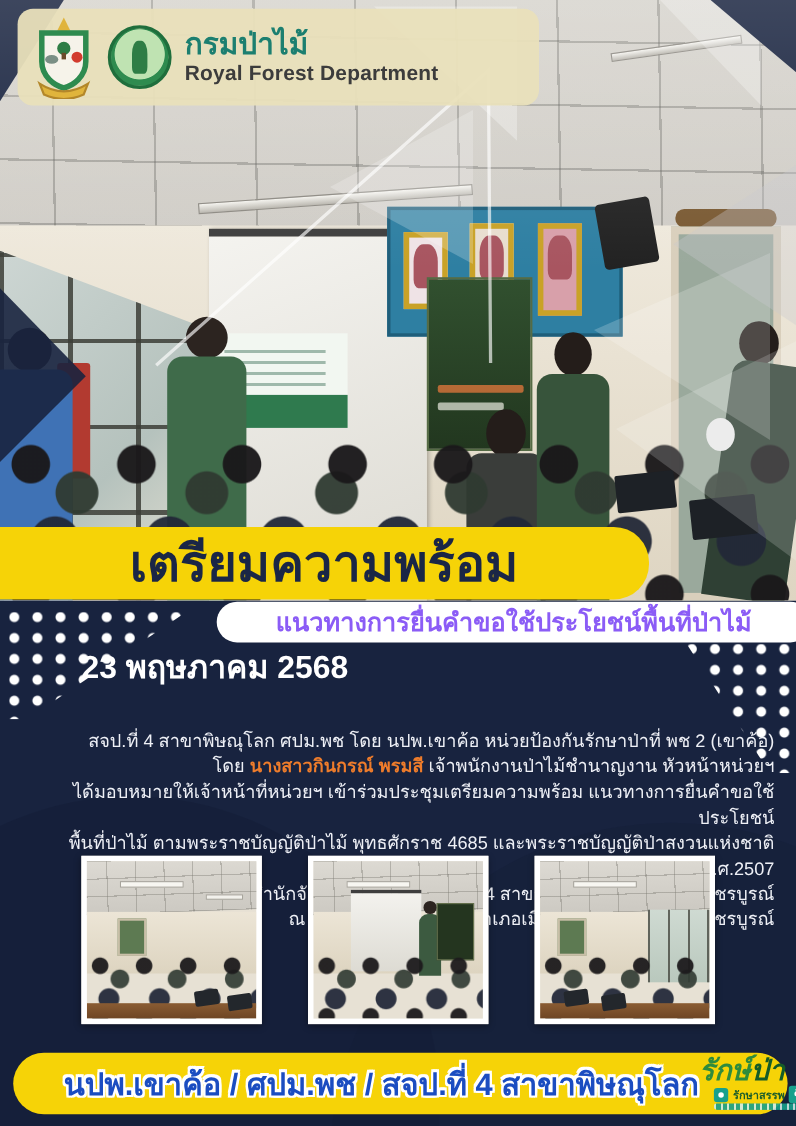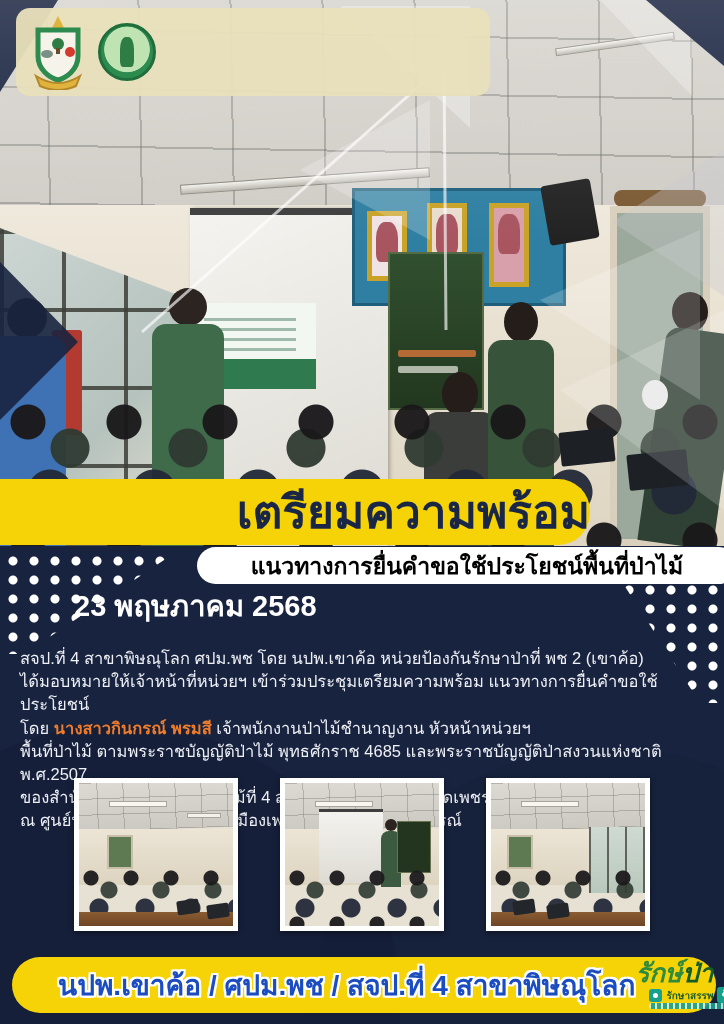--- a/index.html
+++ b/index.html
@@ -90,47 +90,47 @@
 
   
   .meeting-title {
     position:absolute; left:34px; top:378px; color:#ffffff;
     font-size:102px; font-weight:bold; letter-spacing:-2px; line-height:1;
     text-shadow:0 2px 6px rgba(0,0,0,.25);
   }
   .yellow-band {
     position:absolute; left:0; top:479px; width:590px; height:66px;
     background:#f6d307; border-radius:0 32px 32px 0;
-    display:flex; align-items:center; justify-content:flex-end;padding-left:48px;
+    display:flex; align-items:center; justify-content:flex-start;padding-left:48px;
   }
   .yellow-band .subtitle {
     color:#1a2646; font-size:46px; font-weight:bold; padding-left:70px; line-height:1;
   }
   .white-pill {
     position:absolute; left:197px; top:547px; width:540px; height:37px;
     background:#ffffff; border-radius:19px;
     display:flex; align-items:center; justify-content:center;
   }
-  .white-pill .tagline { color:#000000; font-size:23px; font-weight:bold; white-space:nowrap; }
+  .white-pill .tagline { color:#8b5cf6; font-size:23px; font-weight:bold; white-space:nowrap; }
   .date-line { position:absolute; left:74px; top:583px; color:#ffffff; font-size:29px; font-weight:bold; }
 
   
   .dots { position:absolute; background-image:radial-gradient(circle at 5px 5px, #ffffff 4px, transparent 5px); background-size:21px 19px; }
   .dots-left { left:8px; top:556px; width:162px; height:98px; clip-path:polygon(0 0,100% 0,10% 100%,0 100%); }
   .dots-right { right:0; top:585px; width:100px; height:118px; clip-path:polygon(0 0,100% 0,100% 100%,76% 100%); }
 
   
   .wave { position:absolute; border-radius:50%; background:#141e37; opacity:.55; }
   .wave1 { left:-160px; top:724px; width:560px; height:560px; }
   .wave2 { left:300px; top:748px; width:620px; height:620px; opacity:.4; }
 
   
   .body-text {
-    position:absolute; left:20px; top:647px; width:684px;
-    color:#eef0f6; font-size:16.5px; line-height:23.2px; text-align:left; font-weight:500;
+    position:absolute; left:20px; top:663px; width:684px;
+    color:#eef0f6; font-size:16.5px; line-height:23.2px; text-align:right; font-weight:500;
   }
   .body-text .hl { color:#ee7c2b; font-weight:bold; }
 
   
   .thumbs { position:absolute; left:74px; top:778px; width:576px; height:153px; display:flex; gap:42px; }
   .thumb { width:164px; height:153px; background:#e7e1d4; border:5px solid #ffffff; position:relative; overflow:hidden; box-shadow:0 2px 6px rgba(0,0,0,.4); }
   .t-ceil { position:absolute; left:-8px; top:-6px; width:120%; height:52px;
     background:
       repeating-linear-gradient(90deg, rgba(120,118,110,.4) 0 1px, transparent 1px 26px),
       repeating-linear-gradient(0deg, rgba(120,118,110,.4) 0 1px, transparent 1px 16px),
@@ -263,39 +263,43 @@
       <polygon points="28,2 34,14 22,14" fill="#e0b43c"></polygon>
       <rect x="25" y="10" width="6" height="8" fill="#e0b43c"></rect>
       <path d="M8 16 h40 v26 c0 14 -12 22 -20 24 c-8 -2 -20 -10 -20 -24 Z" fill="#f6f3ea" stroke="#2e8b4f" stroke-width="5"></path>
       <circle cx="28" cy="30" r="6" fill="#2e7d45"></circle>
       <rect x="26" y="34" width="4" height="6" fill="#6b4a2a"></rect>
       <circle cx="40" cy="38" r="5" fill="#d23b2e"></circle>
       <ellipse cx="17" cy="40" rx="6" ry="4" fill="#7a8f85"></ellipse>
       <path d="M6 62 q22 14 44 0 l-4 10 q-18 8 -36 0 Z" fill="#e0b43c" stroke="#b3872a" stroke-width="2"></path>
     </svg>
     <div class="seal"></div>
+    <div class="header-text">
+      <div class="org-th">กรมป่าไม้</div>
+      <div class="org-en">Royal Forest Department</div>
+    </div>
   </div>
 
   <div class="yellow-band">
     <div class="subtitle">เตรียมความพร้อม</div>
   </div>
   <div class="white-pill">
     <div class="tagline">แนวทางการยื่นคำขอใช้ประโยชน์พื้นที่ป่าไม้</div>
   </div>
   <div class="date-line">23 พฤษภาคม 2568</div>
 
   <div class="dots dots-left"></div>
   <div class="dots dots-right"></div>
   <div class="wave wave1"></div>
   <div class="wave wave2"></div>
 
   <div class="body-text">
     <div>สจป.ที่ 4 สาขาพิษณุโลก ศปม.พช โดย นปพ.เขาค้อ หน่วยป้องกันรักษาป่าที่ พช 2 (เขาค้อ)</div>
+    <div><span>โดย </span><span class="hl">นางสาวกินกรณ์ พรมสี</span><span> เจ้าพนักงานป่าไม้ชำนาญงาน หัวหน้าหน่วยฯ</span></div>
     <div>ได้มอบหมายให้เจ้าหน้าที่หน่วยฯ เข้าร่วมประชุมเตรียมความพร้อม แนวทางการยื่นคำขอใช้ประโยชน์</div>
-    <div><span>โดย </span><span class="hl">นางสาวกินกรณ์ พรมสี</span><span> เจ้าพนักงานป่าไม้ชำนาญงาน หัวหน้าหน่วยฯ</span></div>
     <div>พื้นที่ป่าไม้ ตามพระราชบัญญัติป่าไม้ พุทธศักราช 4685 และพระราชบัญญัติป่าสงวนแห่งชาติ พ.ศ.2507</div>
     <div>ของสำนักจัดการทรัพยากรป่าไม้ที่ 4 สาขาพิษณุโลก ในจังหวัดเพชรบูรณ์</div>
     <div>ณ ศูนย์ป่าไม้เพชรบูรณ์ อำเภอเมืองเพชรบูรณ์ จังหวัดเพชรบูรณ์</div>
   </div>
 
   <div class="thumbs">
     <div class="thumb">
       <div class="t-ceil"></div>
       <div class="t-light"></div>
       <div class="t-light2"></div>

